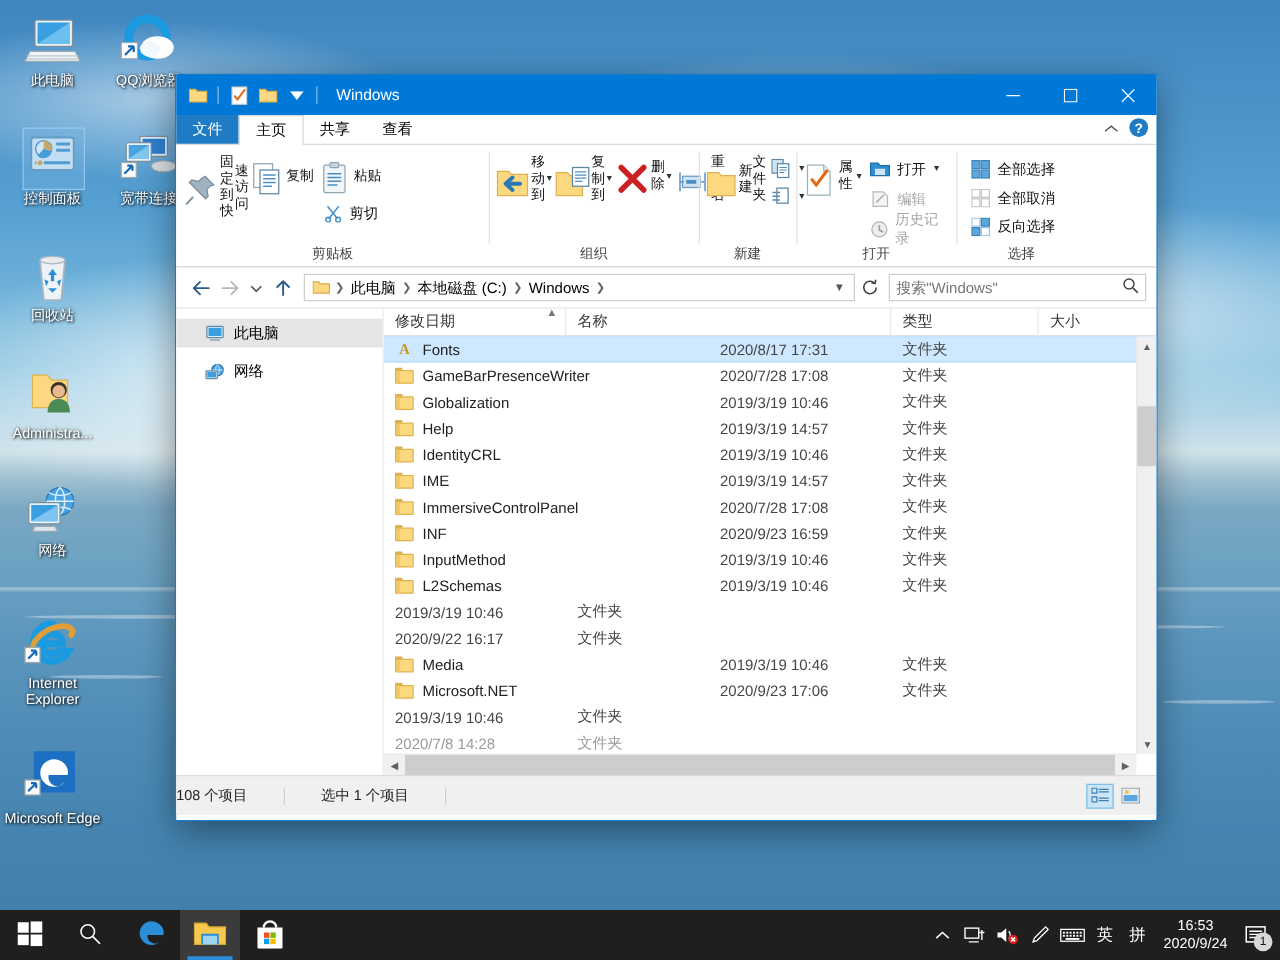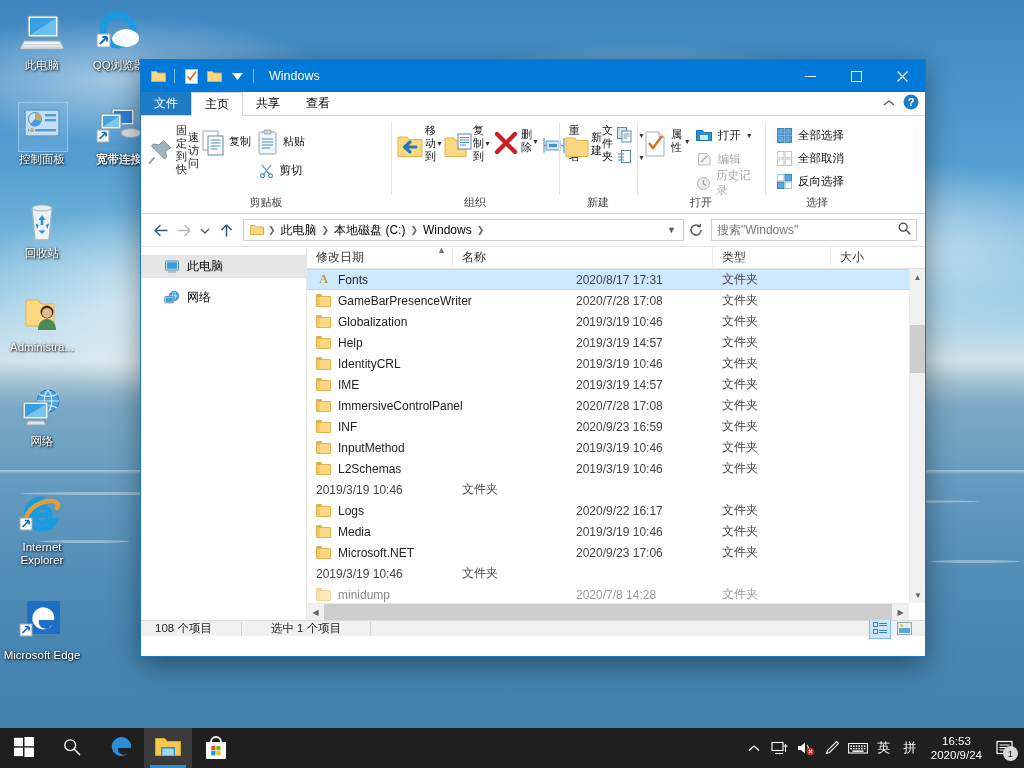--- a/index.html
+++ b/index.html
@@ -156,22 +156,22 @@
   
   #vscroll { position: absolute; right: 0; top: 0; width: 16px; bottom: 17px; background: #f0f0f0; border-left: 1px solid #e8e8e8; }
   #vscroll .arrow { height: 16px; display: flex; align-items: center; justify-content: center; color: #606060; font-size: 8px; }
   #vthumb { position: absolute; left: 0; top: 56px; width: 16px; height: 48px; background: #cdcdcd; }
   #hscroll { position: absolute; left: 0; right: 16px; bottom: 0; height: 17px; background: #f0f0f0; border-top: 1px solid #e8e8e8; display: flex; align-items: center; }
   #hscroll .arrow { width: 17px; text-align: center; color: #606060; font-size: 8px; }
   #hthumb { flex: 1; height: 17px; background: #cdcdcd; margin: 0 0px; }
 
   
   #statusbar {
-    height: 16px; background: #f0f0f0; border-top: 1px solid #dcdcdc;
-    display: flex; align-items: center; padding-left: 14px; font-size: 11.5px; color: #222; gap: 16px;
+    height: 32px; background: #f0f0f0; border-top: 1px solid #dcdcdc;
+    display: flex; align-items: center; font-size: 11.5px; color: #222; gap: 16px;
   }
   #statusbar .sitem { padding-right: 13px; }
   #statusbar .vsep { width: 1px; height: 14px; background: #d0d0d0; margin-right: 13px; }
   .viewbtns { margin-left: auto; display: flex; gap: 2px; padding-right: 10px; }
   .vbtn { width: 22px; height: 20px; display: flex; align-items: center; justify-content: center; }
   .vbtn.on { background: #cce6f7; border: 1px solid #7fbde4; }
 
   
   #taskbar {
     position: absolute; left: 0; bottom: 0; width: 1024px; height: 40px;
@@ -237,21 +237,21 @@
       <path d="M17 17 L23.2 19 A6.5 6.5 0 0 1 12 22.5 Z" fill="#2d8fd4"></path>
       <rect x="27" y="12" width="11" height="2.4" fill="#3d8fc7"></rect>
       <rect x="27" y="17" width="11" height="2.4" fill="#3d8fc7"></rect>
       <rect x="10" y="27" width="28" height="2.4" fill="#3d8fc7"></rect>
       <circle cx="14" cy="28.2" r="2.6" fill="#f0a02a" stroke="#fff"></circle>
     </svg>
   </span>
   <span class="lbl">控制面板</span>
 </div>
 
-<div class="dicon" style="left:80px; top:102px;font-weight:bold;">
+<div class="dicon" style="left:80px; top:102px;">
   <span class="glyph">
     <svg width="48" height="48" viewBox="0 0 48 48">
       <rect x="17" y="7" width="22" height="16" rx="1" fill="#dfeefa" stroke="#7f8f98"></rect>
       <rect x="19" y="9" width="18" height="12" fill="#2f7fd0"></rect>
       <rect x="6" y="12" width="20" height="15" rx="1" fill="#eaf4fb" stroke="#7f8f98"></rect>
       <rect x="8" y="14" width="16" height="11" fill="#4aa3e0"></rect>
       <polygon points="8,25 24,14 24,25" fill="#82c8f0"></polygon>
       <ellipse cx="36" cy="31" rx="10" ry="4.5" fill="#d8dfe4" stroke="#9aa8b0"></ellipse>
       <rect x="2" y="28" width="12" height="12" fill="#fdfdfd" stroke="#9aa8b0"></rect>
       <path d="M4.5 37 L11 30.5 M11 30.5 L6.8 30.5 M11 30.5 L11 34.6" stroke="#1668b8" stroke-width="1.7" fill="none"></path>
@@ -827,27 +827,20 @@
           <div class="cell c2">2019/3/19 10:46</div>
           <div class="cell c3">文件夹</div>
           <div class="cell c4"></div>
         </div>
         <div class="row">
           <div class="cell c2">2019/3/19 10:46</div>
           <div class="cell c3">文件夹</div>
           <div class="cell c4"></div>
         </div>
         <div class="row">
-          <div class="cell c1">
-            <span class="folder">
-                <span class="tabf"></span>
-                <span class="body"></span>
-              </span>
-            <span>Logs</span>
-          </div>
           <div class="cell c2">2020/9/22 16:17</div>
           <div class="cell c3">文件夹</div>
           <div class="cell c4"></div>
         </div>
         <div class="row">
           <div class="cell c1">
             <span class="folder">
                 <span class="tabf"></span>
                 <span class="body"></span>
               </span>
@@ -869,27 +862,20 @@
           <div class="cell c3">文件夹</div>
           <div class="cell c4"></div>
         </div>
         <div class="row">
           <div class="cell c2">2019/3/19 10:46</div>
           <div class="cell c3">文件夹</div>
           <div class="cell c4"></div>
         </div>
 
         <div class="row" style="opacity:0.55;">
-          <div class="cell c1">
-            <span class="folder">
-                <span class="tabf"></span>
-                <span class="body"></span>
-              </span>
-            <span>minidump</span>
-          </div>
           <div class="cell c2">2020/7/8 14:28</div>
           <div class="cell c3">文件夹</div>
           <div class="cell c4"></div>
         </div>
 
         <div id="vscroll">
           <div class="arrow">▲</div>
           <div id="vthumb"></div>
           <div class="arrow" style="position:absolute;bottom:0;left:0;width:16px;">▼</div>
         </div>

